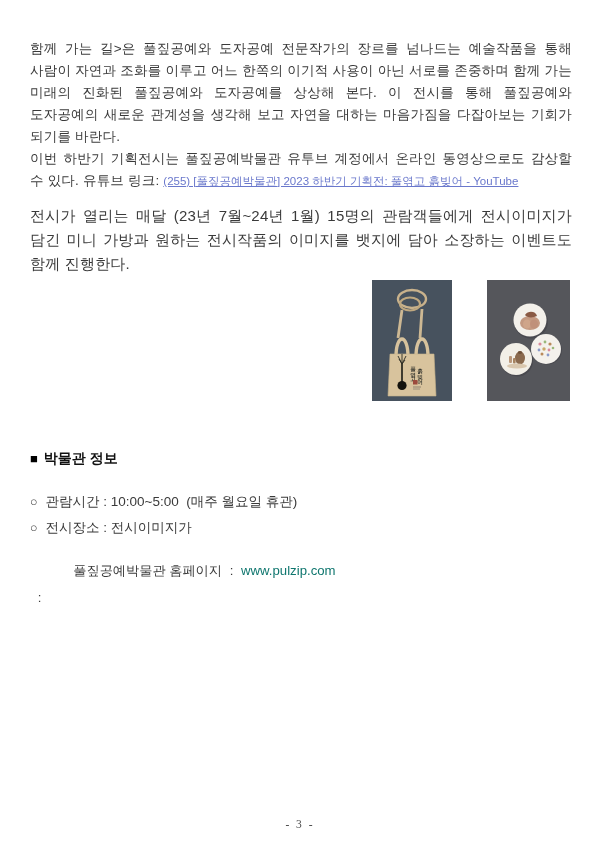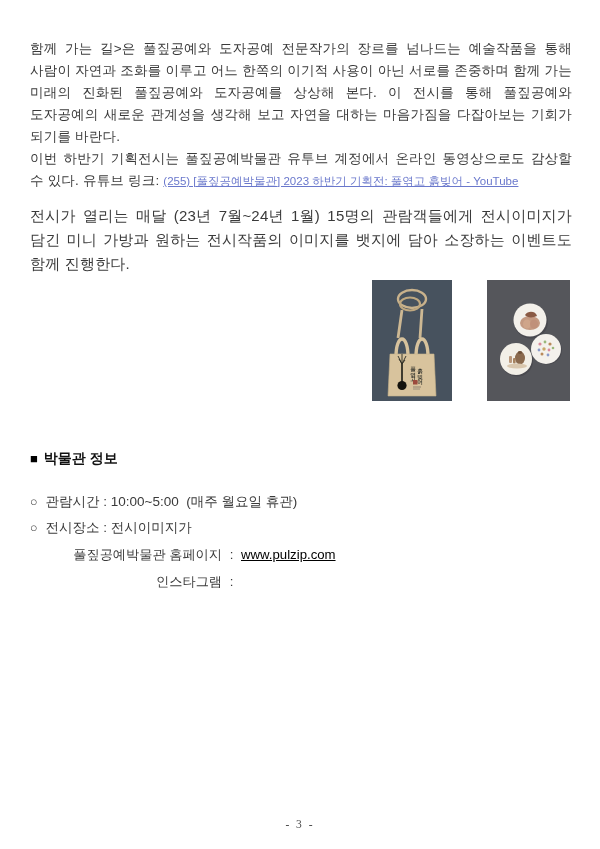--- a/index.html
+++ b/index.html
@@ -39,28 +39,28 @@
     font-size:14px; font-weight:bold; color:#111;
     line-height:20px; white-space:pre-wrap;
   }
   .museum-heading .sq { font-size:13px; margin-right:6px; color:#000; }
   .info-list { margin-top:20px; }
   .info-row {
     font-size:13.5px; line-height:26px; color:#3a3a3a;
     white-space:pre-wrap; word-break:keep-all;
   }
   .info-row .bullet { margin-right:8px; font-size:12.5px; color:#3a3a3a; }
-  .link-rows { margin-top:0; }
+  .link-rows { margin-top:16px; }
   .link-row {
     display:flex; font-size:13.2px; line-height:27px;
     white-space:pre-wrap; color:#3a3a3a;
   }
   .link-label { width:192px; text-align:right; }
   .link-sep { padding:0 4px; }
-  .doc-link { color:#000000; text-decoration:underline; cursor:pointer; }
+  .doc-link { color:#0f766e; cursor:pointer; }
 
   .footer {
     position:absolute; left:0; top:818px; width:100%;
     text-align:center; font-size:11.5px; color:#4a4a4a;
     font-family:"Liberation Serif","DejaVu Serif",serif;
     letter-spacing:2px;
   }
 </style>
 </head>
 <body>
@@ -147,20 +147,19 @@
 
     </div>
 
     <div class="link-rows">
       <div class="link-row">
         <span class="link-label">풀짚공예박물관 홈페이지</span>
         <span class="link-sep"> : </span>
         <span class="doc-link">www.pulzip.com</span>
       </div>
       <div class="link-row">
-        <span class="link-label">인스타그램</span>
         <span class="link-sep"> : </span>
       </div>
     </div>
   </div>
 
   <div class="footer">- 3 -</div>
 </div>
 
 </body></html>

